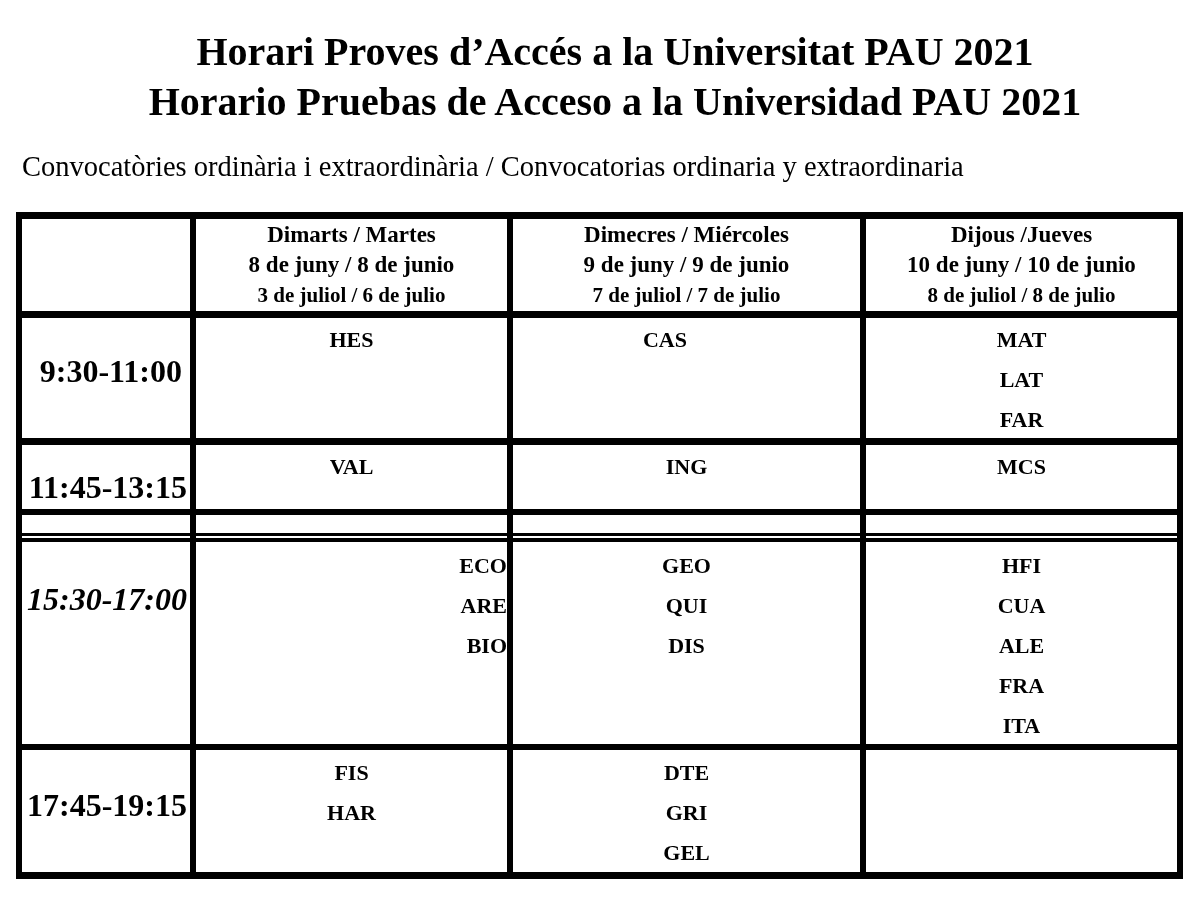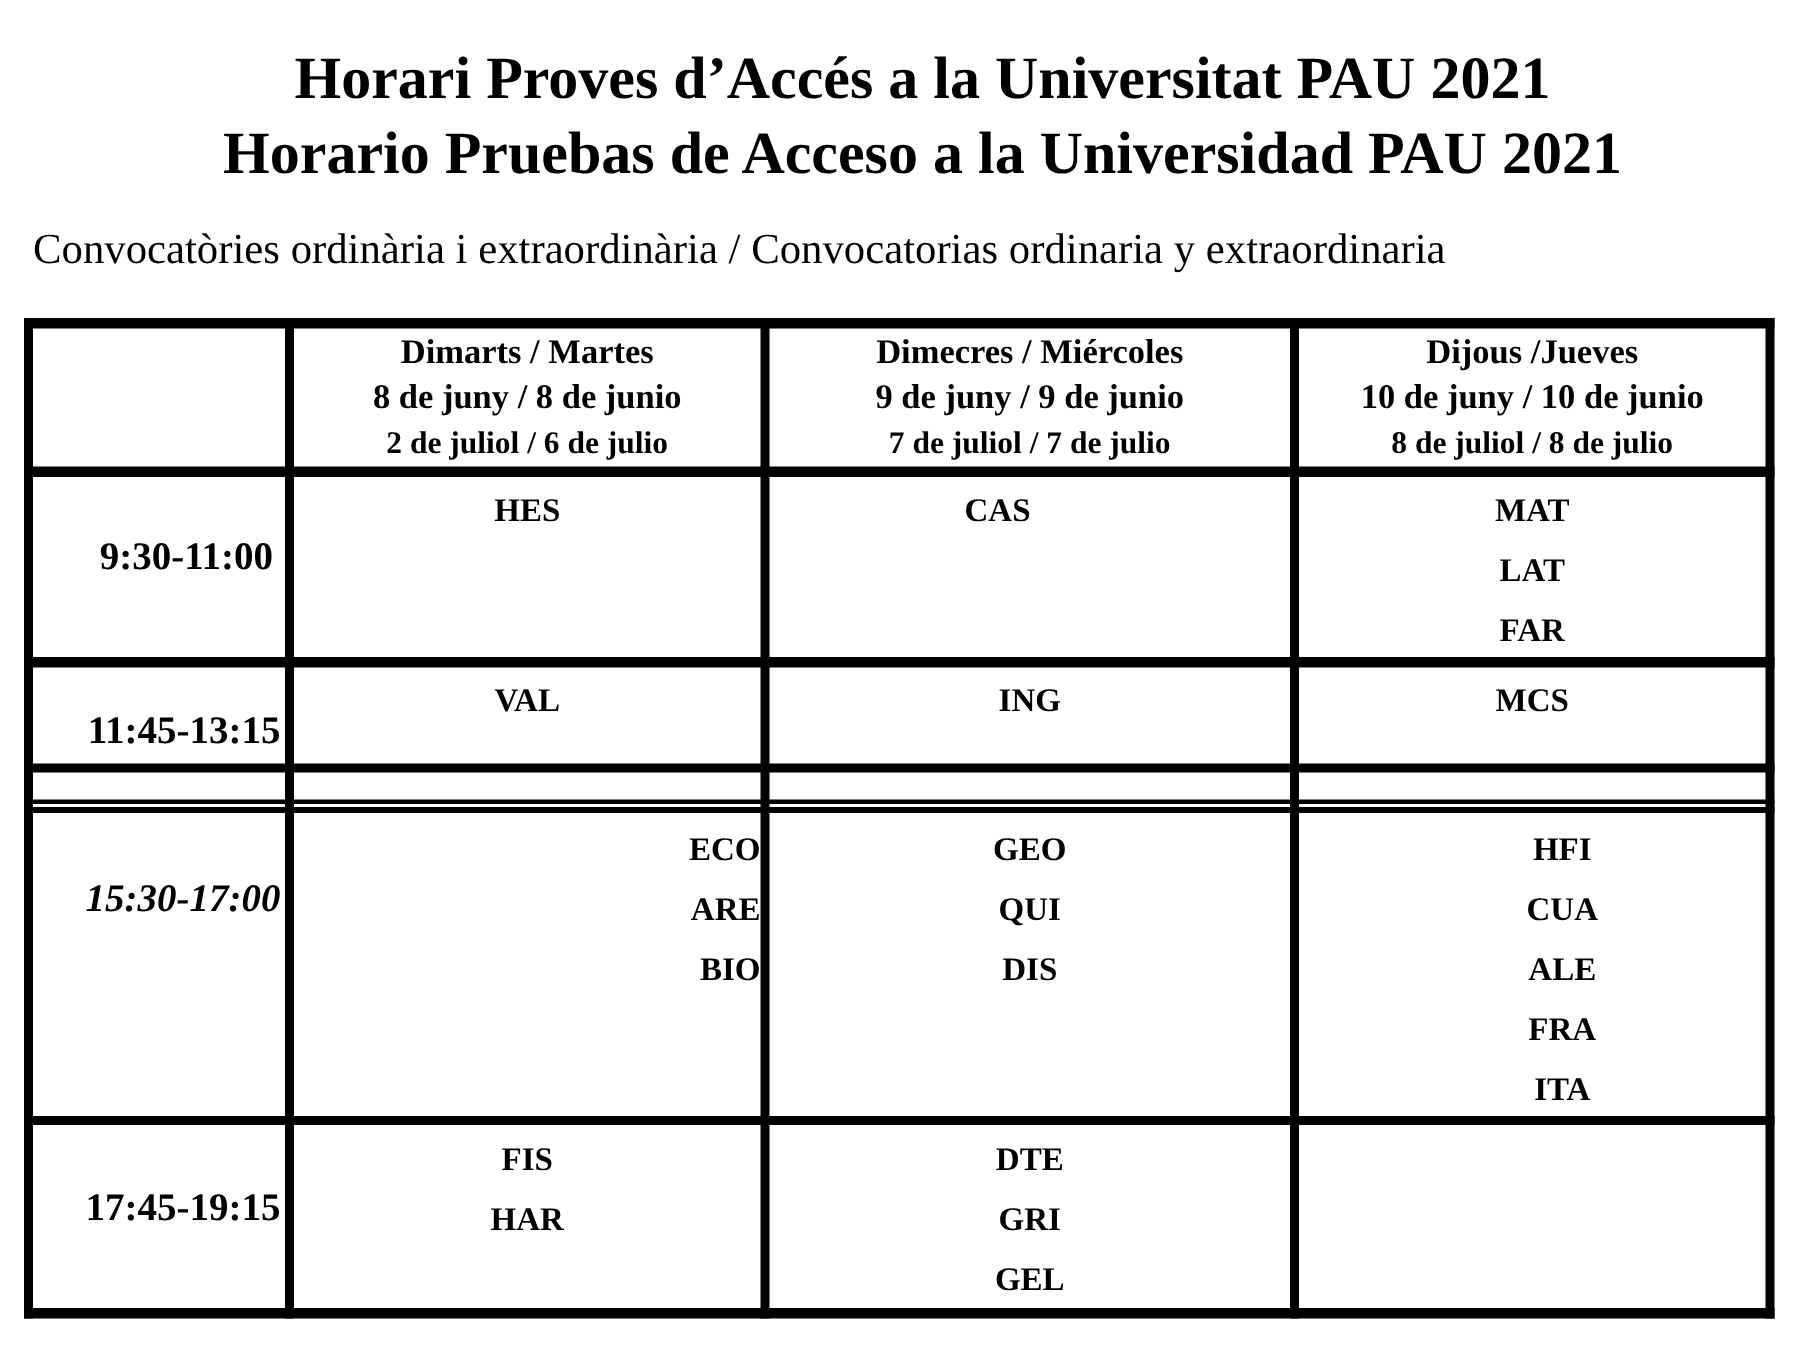--- a/index.html
+++ b/index.html
@@ -8,21 +8,21 @@
   .title { position: absolute; left: 0; width: 1200px; text-align: center;
            font-weight: bold; font-size: 40px; line-height: 44px; letter-spacing: 0px; }
   .title.t1 { top: 30px; left: 15px; }
   .title.t2 { top: 80px; left: 15px; }
   .subtitle { position: absolute; top: 150px; left: 22px; width: 1170px; white-space: nowrap;
               font-size: 28.5px; line-height: 34px; }
   .hl, .vl { position: absolute; background: #000; }
   .cell { position: absolute; text-align: center; font-weight: bold; }
   .hdr { font-size: 23px; line-height: 30px; }
   .hdr .l3 { font-size: 21px; }
-  .time { font-size: 26px; line-height: 30px; text-align: right; }
+  .time { font-size: 32px; line-height: 30px; text-align: right; }
   .subj { font-size: 22px; line-height: 40px; }
 </style>
 </head>
 <body>
 
 <div>
   <div class="title t1">Horari Proves d’Accés a la Universitat PAU 2021</div>
   <div class="title t2">Horario Pruebas de Acceso a la Universidad PAU 2021</div>
   <div class="subtitle">Convocatòries ordinària i extraordinària /  Convocatorias ordinaria y extraordinaria</div>
 
@@ -39,21 +39,21 @@
     <div class="hl" style="left:16px;top:438px;width:1167px;height:7px;"></div>
     <div class="hl" style="left:16px;top:509px;width:1167px;height:6px;"></div>
     <div class="hl" style="left:16px;top:533px;width:1167px;height:3px;"></div>
     <div class="hl" style="left:16px;top:538px;width:1167px;height:4px;"></div>
     <div class="hl" style="left:16px;top:744px;width:1167px;height:6px;"></div>
     <div class="hl" style="left:16px;top:872px;width:1167px;height:7px;"></div>
 
     <div class="cell hdr" style="left:196px;top:220px;width:311px;">
       <div>Dimarts / Martes</div>
       <div>8 de juny / 8 de junio</div>
-      <div class="l3">2 de juliol / 6 de julio</div>
+      <div class="l3">3 de juliol / 6 de julio</div>
     </div>
     <div class="cell hdr" style="left:513px;top:220px;width:347px;">
       <div>Dimecres / Miércoles</div>
       <div>9 de juny / 9 de junio</div>
       <div class="l3">7 de juliol / 7 de julio</div>
     </div>
     <div class="cell hdr" style="left:866px;top:220px;width:311px;">
       <div>Dijous /Jueves</div>
       <div>10 de juny / 10 de junio</div>
       <div class="l3">8 de juliol / 8 de julio</div>
@@ -89,21 +89,21 @@
     <div class="cell subj" style="left:196px;top:546px;width:311px;text-align:right;">
       <div>ECO</div>
       <div>ARE</div>
       <div>BIO</div>
     </div>
     <div class="cell subj" style="left:513px;top:546px;width:347px;">
       <div>GEO</div>
       <div>QUI</div>
       <div>DIS</div>
     </div>
-    <div class="cell subj" style="left:866px;top:546px;width:311px;padding-left:20px;">
+    <div class="cell subj" style="left:866px;top:546px;width:311px;">
       <div>HFI</div>
       <div>CUA</div>
       <div>ALE</div>
       <div>FRA</div>
       <div>ITA</div>
     </div>
 
     <div class="cell time" style="left:22px;top:790px;width:165px;">17:45-19:15</div>
     <div class="cell subj" style="left:196px;top:753px;width:311px;">
       <div>FIS</div>

